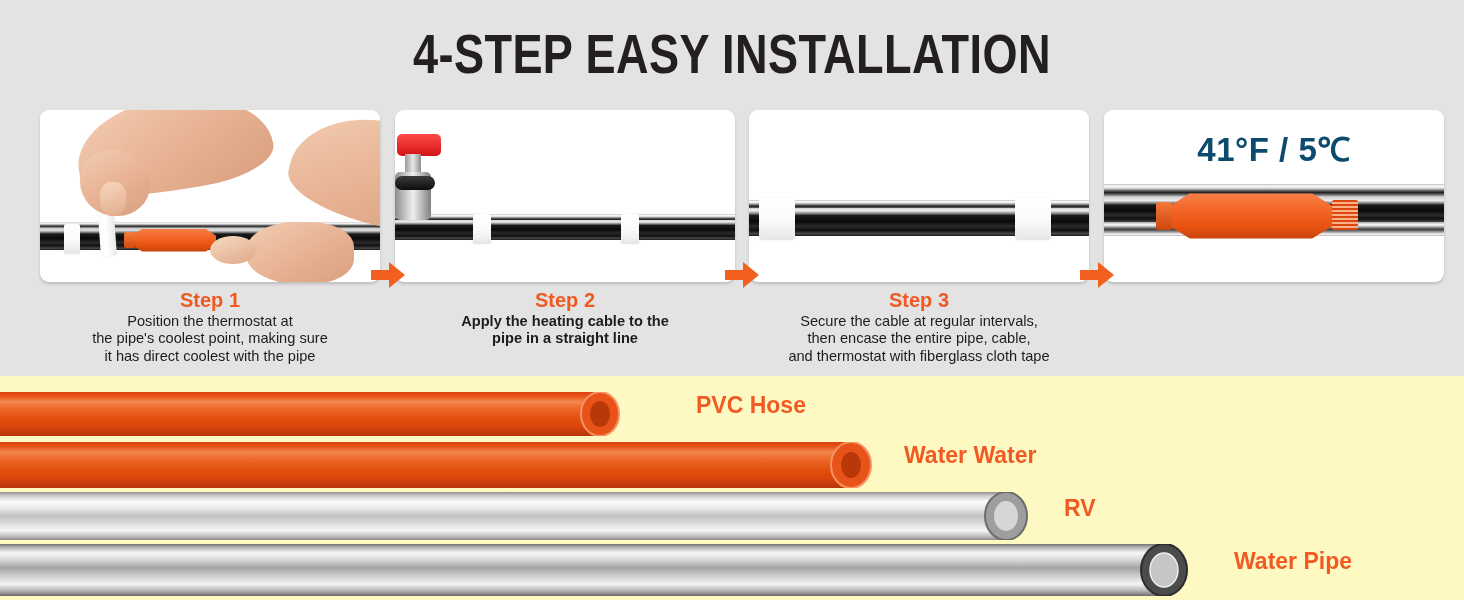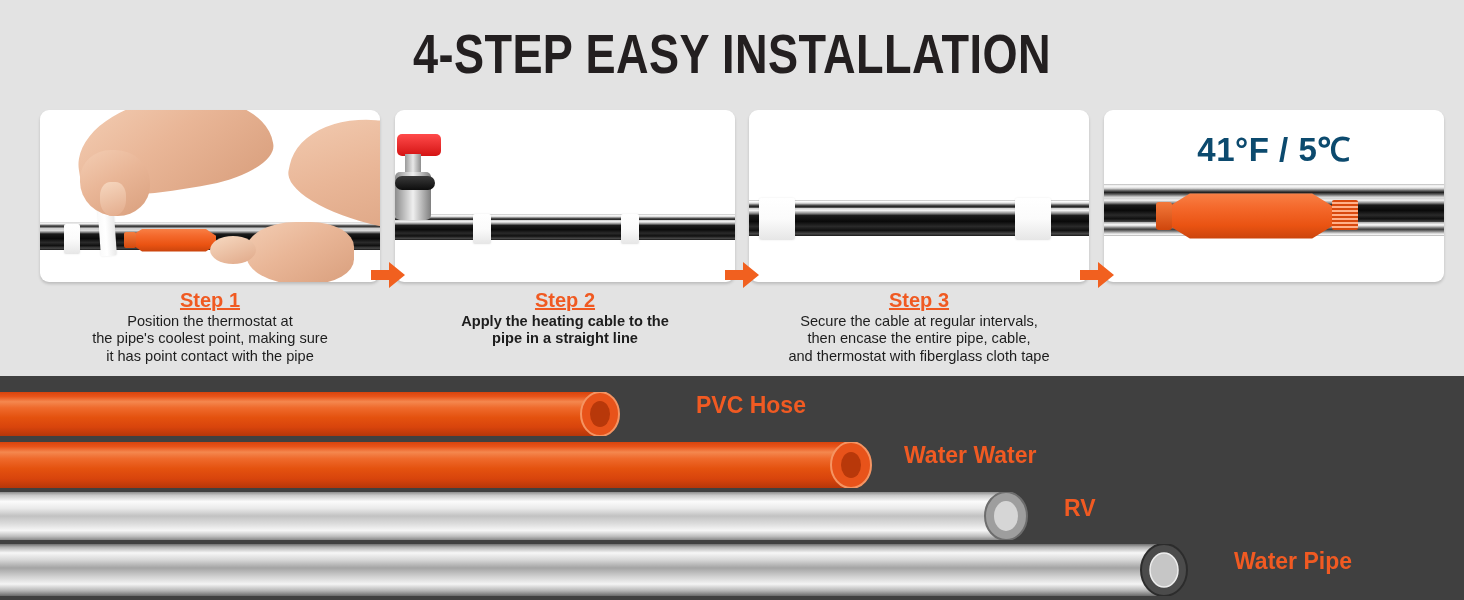--- a/index.html
+++ b/index.html
@@ -51,21 +51,20 @@
   }
 
   .step-caption {
     position:absolute; top:178px; left:-8px; width:356px;
     text-align:center;
   }
   .step-label {
     font-size:20px; font-weight:bold; color:#f05a22;
     line-height:24px;
     display:block;
-    text-decoration:underline;
   }
   .step-desc {
     font-size:14.6px; color:#1d1d1d; line-height:17.4px;
     display:block; margin-top:1px;
   }
 
   .step-arrow {
     position:absolute; top:152px; width:34px; height:26px;
   }
   .step-arrow[data-idx="0"] { left:371px; }
@@ -109,21 +108,21 @@
   #temp-readout {
     position:absolute; left:0; top:16px; width:340px;
     text-align:center;
     font-size:33px; font-weight:bold; color:#0c4a6e;
     letter-spacing:0.5px;
   }
 
   
   #pipes-section {
     position:absolute; left:0; top:376px; width:1464px; height:224px;
-    background:#404040;
+    background:#fef9c3;
   }
 
   .pipe-row { position:absolute; left:0; }
 
   .pipe-body { position:absolute; left:0; top:0; height:100%; }
 
   .pipe-orange .pipe-body {
     background:linear-gradient(to bottom,
       #d8440d 0%, #e8541a 10%, #f4884f 22%,
       #ef6a2c 36%, #e4520f 58%, #d8440c 80%, #b5360a 100%);
@@ -188,21 +187,21 @@
           <div class="hand" style="left:206px; top:112px; width:108px; height:62px;
                border-radius:46% 40% 40% 48%;"></div>
           <div class="hand" style="left:170px; top:126px; width:46px; height:28px; border-radius:50%;
                background:linear-gradient(160deg,#f7dac2,#e0a888);"></div>
         </div>
       </div>
       <div class="step-caption">
         <span class="step-label">Step 1</span>
         <span class="step-desc" style="white-space:pre-line;">Position the thermostat at
 the pipe's coolest point, making sure
-it has point contact with the pipe</span>
+it has direct coolest with the pipe</span>
       </div>
     </div>
 
     <div class="step-col" data-col="1">
       <div class="step-card">
         <div class="card-img">
           <div class="chrome-pipe" style="left:0px; top:104px; width:344px; height:10px;"></div>
           <div class="blk-pipe" style="left:0px; top:110px; width:344px; height:20px;"></div>
 
           <div style="position:absolute; left:2px; top:24px; width:44px; height:22px; border-radius:5px;

